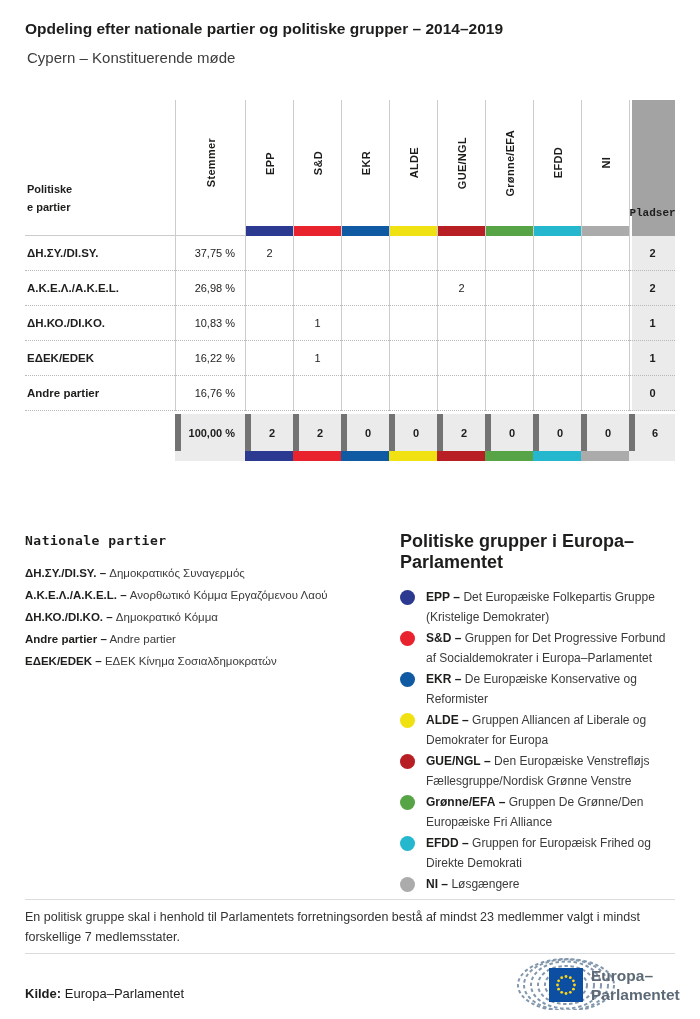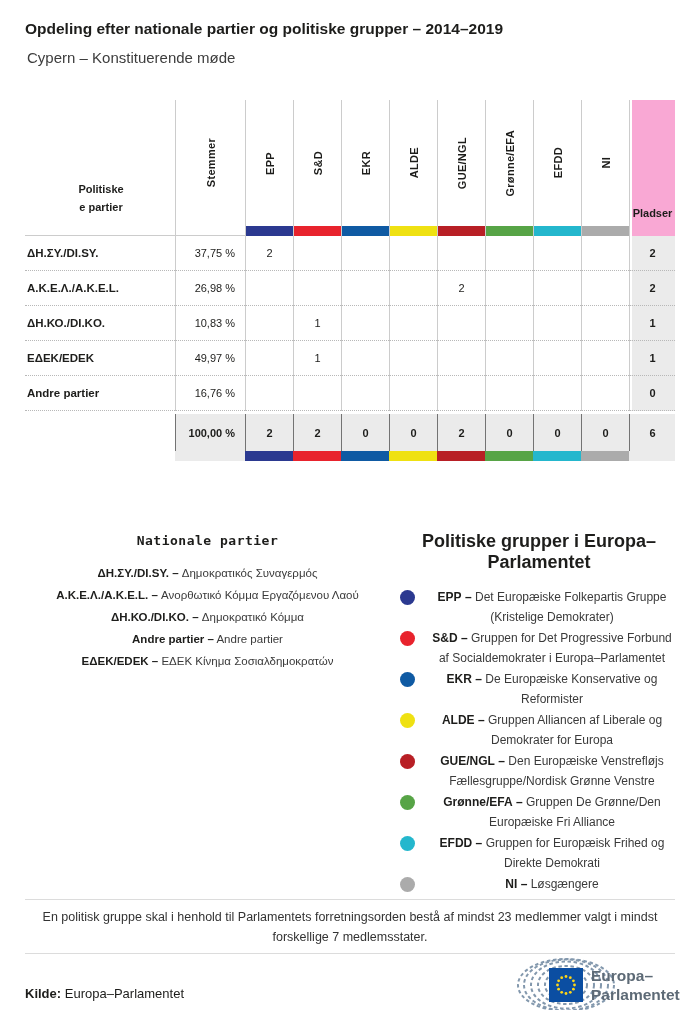--- a/index.html
+++ b/index.html
@@ -1,41 +1,41 @@
 <!DOCTYPE html>
 <html><head>
 <meta charset="utf-8">
 <style>
   html,body{margin:0;padding:0;background:#fff;}
   .page{position:relative;width:700px;height:1019px;background:#fff;overflow:hidden;
-        font-family:"Liberation Sans",sans-serif;color:#1d1d1b;text-align:center;}
+        font-family:"Liberation Sans",sans-serif;color:#1d1d1b;}
   .title{position:absolute;left:25px;top:20px;font-size:15.5px;font-weight:700;color:#1d1d1b;}
   .subtitle{position:absolute;left:27px;top:49px;font-size:15px;font-weight:400;color:#3d3d3d;}
 
   
   .tbl{position:absolute;left:25px;top:100px;display:grid;
        grid-template-columns:150px 70px repeat(8,48px) 46px;
        grid-template-rows:126px 10px repeat(5,35px) 3px 37px 10px;
        font-size:11px;}
   .c{box-sizing:border-box;}
   .vl{border-left:1px solid #ccc;}
   .dot{border-bottom:1px dotted #b8b8b8;}
-  .gray{background:#f9a8d4;}
+  .gray{background:#a3a3a3;font-family:Liberation Mono, monospace;}
   .hdr{display:flex;align-items:center;justify-content:center;}
   .rot{writing-mode:vertical-rl;transform:rotate(180deg);font-weight:700;font-size:11px;letter-spacing:.3px;white-space:nowrap;}
   .h-label{display:flex;flex-direction:column;justify-content:flex-end;padding:0 0 10px 2px;font-weight:700;line-height:18px;}
   .h-pladser{display:flex;flex-direction:column;justify-content:flex-end;align-items:center;padding-bottom:7px;font-weight:700;
              border-left:1px solid #ccc;box-shadow:inset 2px 0 0 #fff;}
   .solid-b{border-bottom:1px solid #ccc;}
   .cell-party{display:flex;align-items:center;padding-left:2px;font-weight:700;font-size:11.5px;}
   .cell-stemmer{display:flex;align-items:center;justify-content:flex-end;padding-right:10px;}
   .cell-seat{display:flex;align-items:center;justify-content:center;}
   .cell-pladser{display:flex;align-items:center;justify-content:center;font-weight:700;
                 border-left:1px solid #ccc;box-shadow:inset 2px 0 0 #fff;background:#ebebeb;}
-  .t{font-weight:700;background:#ebebeb;border-left:1px solid #737373;}
+  .t{font-weight:700;background:#ebebeb;border-left:6px solid #737373;}
   .t-stemmer{display:flex;align-items:center;justify-content:flex-end;padding-right:10px;}
   .t-seat{display:flex;align-items:center;justify-content:center;}
   .bbar-side{background:#ebebeb;}
 
   
   .legend-nat{position:absolute;left:25px;top:533px;width:365px;}
   .legend-nat h3{margin:0 0 14px 0;font-family:"DejaVu Sans Mono",monospace;font-size:13px;font-weight:700;letter-spacing:.5px;color:#1d1d1b;}
   .legend-nat .li{font-size:11.5px;line-height:22px;color:#3a3a3a;}
   .legend-nat .nm{font-weight:700;color:#1d1d1b;}
   .legend-grp{position:absolute;left:400px;top:531px;width:278px;}
@@ -140,21 +140,21 @@
     <div class="c cell-seat dot vl">1</div>
     <div class="c cell-seat dot vl"></div>
     <div class="c cell-seat dot vl"></div>
     <div class="c cell-seat dot vl"></div>
     <div class="c cell-seat dot vl"></div>
     <div class="c cell-seat dot vl"></div>
     <div class="c cell-seat dot vl"></div>
     <div class="c cell-pladser dot">1</div>
 
     <div class="c cell-party dot">ΕΔΕΚ/EDEK</div>
-    <div class="c cell-stemmer dot vl">49,97 %</div>
+    <div class="c cell-stemmer dot vl">16,22 %</div>
     <div class="c cell-seat dot vl"></div>
     <div class="c cell-seat dot vl">1</div>
     <div class="c cell-seat dot vl"></div>
     <div class="c cell-seat dot vl"></div>
     <div class="c cell-seat dot vl"></div>
     <div class="c cell-seat dot vl"></div>
     <div class="c cell-seat dot vl"></div>
     <div class="c cell-seat dot vl"></div>
     <div class="c cell-pladser dot">1</div>
 

